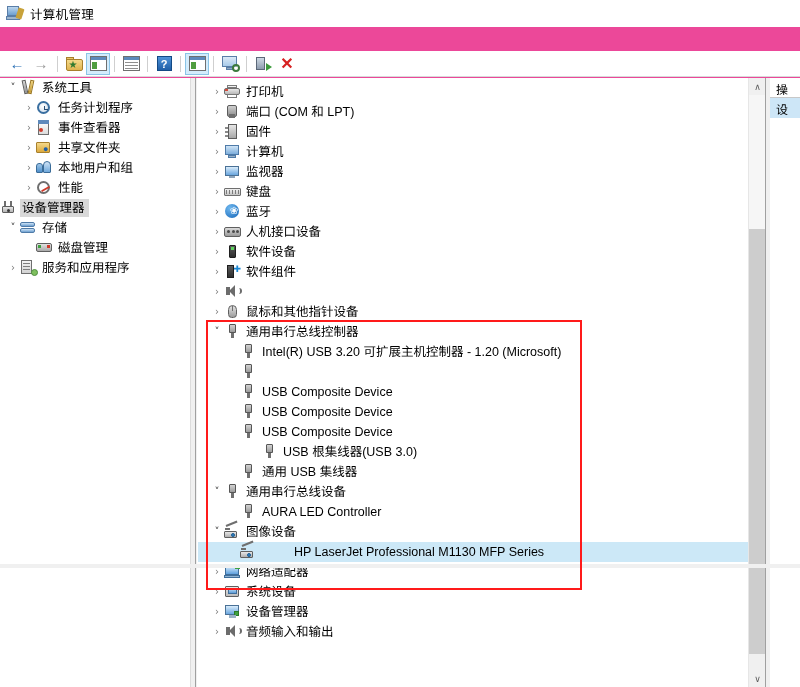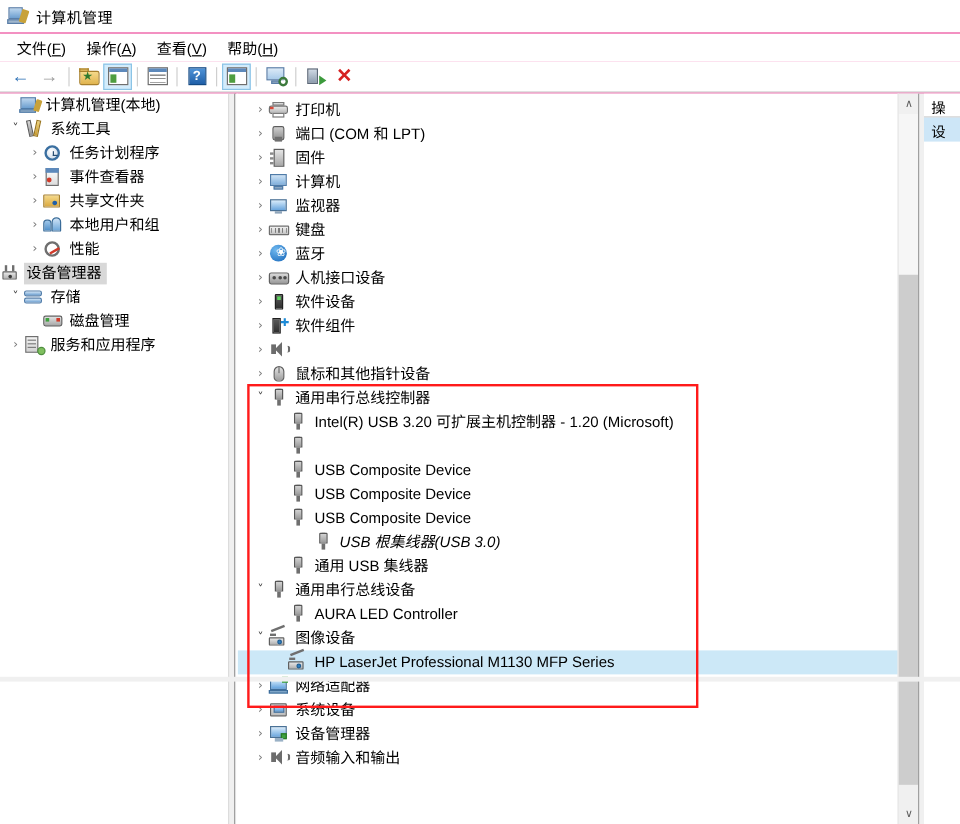--- a/index.html
+++ b/index.html
@@ -319,20 +319,21 @@
     position: relative;
   }
   .label { line-height: 16px; }
   .row.sel-gray .label {
     background: #d8d8d8;
     padding: 1px 4px 1px 2px;
     margin-left: -2px;
   }
   .row.sel-blue {
     background: #cce8f7;
+    gap: 32px;
   }
 
   .i-computer .s { position:absolute; left:1px; top:1px; width:14px; height:10px;
     background: linear-gradient(#cfe4f6, #7fafdc); border:1px solid #4f7ba8; box-sizing:border-box;}
   .i-computer .b { position:absolute; left:4px; top:11px; width:8px; height:3px;
     background:#9ab1c6; border:1px solid #4f7ba8; box-sizing:border-box;}
 
   .i-monitor .s { position:absolute; left:1px; top:2px; width:14px; height:10px;
     background: linear-gradient(#d9ecfb, #6aa6de); border:1px solid #4a7196; box-sizing:border-box;}
   .i-monitor .b { position:absolute; left:5px; top:12px; width:6px; height:2px;
@@ -533,34 +534,20 @@
 
   <div class="titlebar">
     <div class="title-icon">
       <div class="mon"></div>
         <div class="base"></div>
         <div class="wrench"></div>
     </div>
     <div class="title-text">计算机管理</div>
   </div>
 
-  <div class="menubar">
-    <div class="menu-item">
-      <span>文件</span>(<span class="mn">F</span>)
-    </div>
-    <div class="menu-item">
-      <span>操作</span>(<span class="mn">A</span>)
-    </div>
-    <div class="menu-item">
-      <span>查看</span>(<span class="mn">V</span>)
-    </div>
-    <div class="menu-item">
-      <span>帮助</span>(<span class="mn">H</span>)
-    </div>
-  </div>
 
   <div class="toolbar">
     <div class="tb-btn">
       <span class="arrow-glyph arrow-back">←</span>
     </div>
     <div class="tb-btn">
       <span class="arrow-glyph arrow-fwd">→</span>
     </div>
     <div class="tb-sep"></div>
     <div class="tb-btn">
@@ -615,29 +602,20 @@
     <div class="tb-btn">
       <span class="ico-x">✕</span>
     </div>
   </div>
 
   <div class="content">
 
     <div class="left-pane">
       <div class="tree">
 
-        <div class="row" style="padding-left:2px;">
-          <span class="chev empty">›</span>
-          <span class="ticon i-mgmt">
-              <span class="mon s"></span>
-              <span class="b"></span>
-              <span class="w"></span>
-            </span>
-          <span class="label">计算机管理(本地)</span>
-        </div>
 
         <div class="row" style="padding-left:6px;">
           <span class="chev open">˅</span>
           <span class="ticon i-tools">
               <span class="a"></span>
               <span class="b"></span>
             </span>
           <span class="label">系统工具</span>
         </div>
 
@@ -901,21 +879,21 @@
         <div class="row" style="padding-left:42px;">
           <span class="ticon i-usb">
               <span class="tip"></span>
               <span class="head"></span>
               <span class="stem"></span>
             </span>
           <span class="label">USB Composite Device</span>
         </div>
 
 
-        <div class="row" style="padding-left:63px;font-style:italic;">
+        <div class="row" style="padding-left:63px;">
           <span class="ticon i-usb">
               <span class="tip"></span>
               <span class="head"></span>
               <span class="stem"></span>
             </span>
           <span class="label">USB 根集线器(USB 3.0)</span>
         </div>
 
         <div class="row" style="padding-left:42px;">
           <span class="ticon i-usb">

